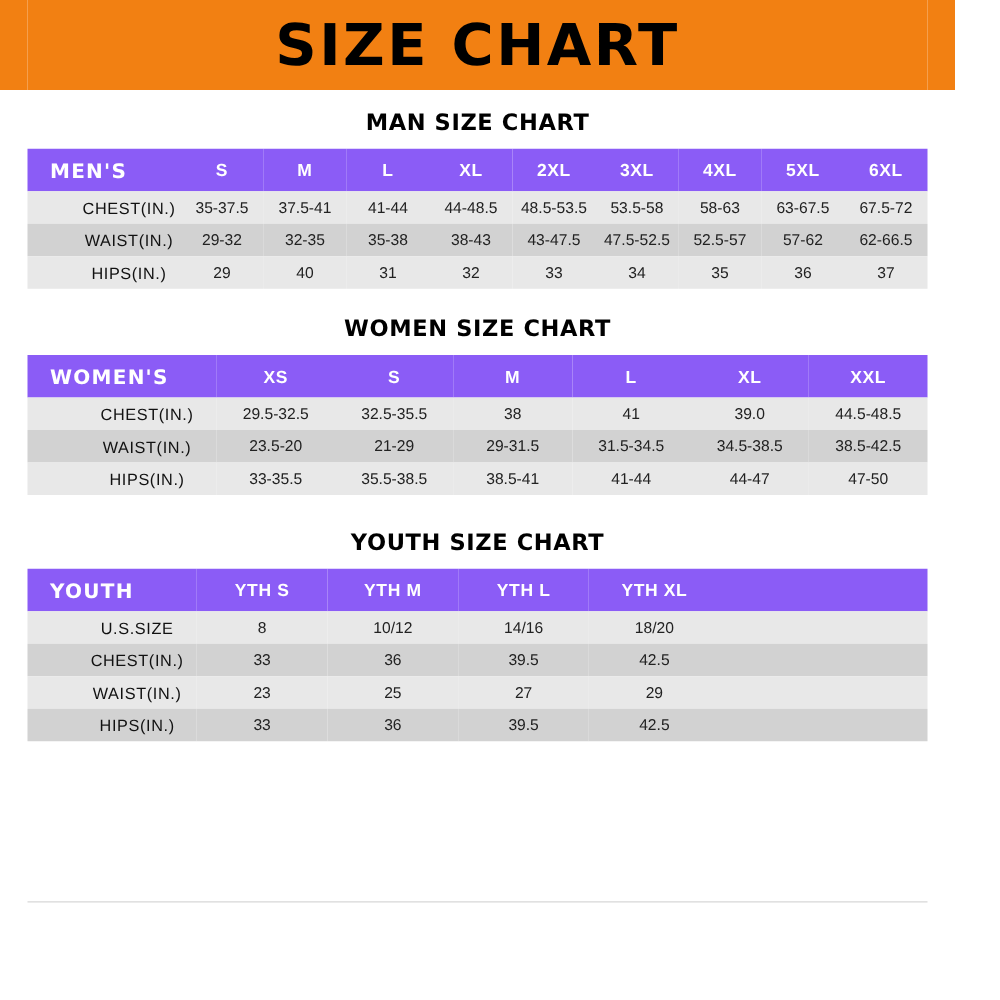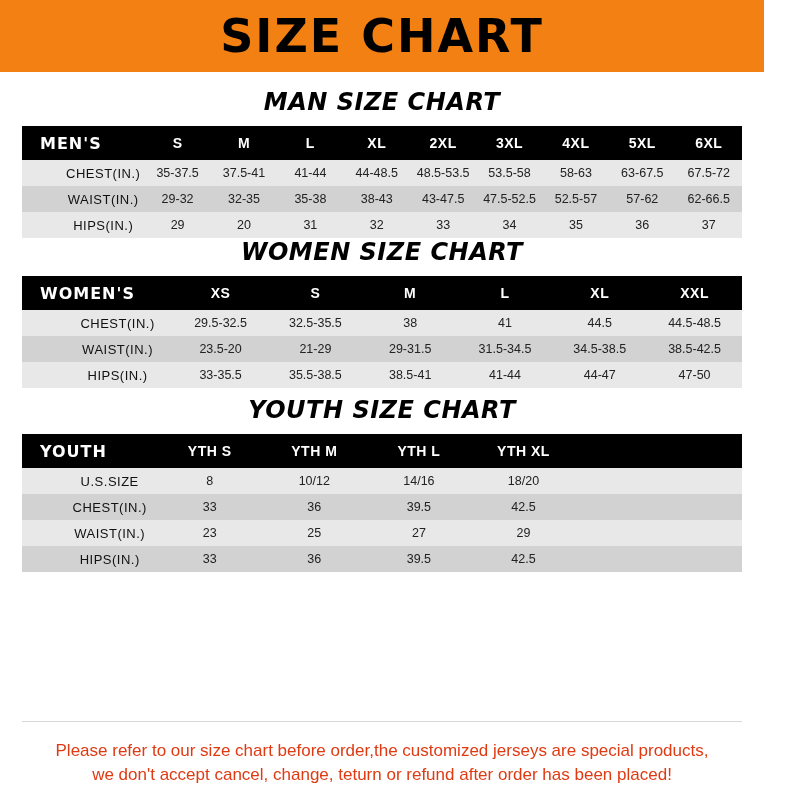--- a/index.html
+++ b/index.html
@@ -51,45 +51,44 @@
     top: 72px;
     left: 0;
     right: 0;
     bottom: 0;
     padding: 0 22px;
   }
   .section-title {
     text-align: center;
     font-family: "DejaVu Sans", sans-serif;
     font-weight: bold;
-    font-size: 24px;
+    font-size: 18px;
     color: #000;
     letter-spacing: 0.5px;
-    font-style: italic;
   }
   .t-man { margin-top: 16px; }
-  .t-women { }
-  .t-youth { margin-top: 8px; }
+  .t-women { margin-top: 22px; }
+  .t-youth { margin-top: 28px; }
 
   table.size-table {
     width: 100%;
     border-collapse: collapse;
     margin-top: 10px;
     table-layout: fixed;
   }
   table.size-table th, table.size-table td {
     text-align: center;
     font-size: 12.5px;
     color: #222;
     padding: 0;
     height: 26px;
     font-family: "Liberation Sans", sans-serif;
   }
   table.size-table thead th {
-    background: #000000;
+    background: #8b5cf6;
     color: #fff;
     font-weight: bold;
     height: 34px;
     font-size: 14px;
     letter-spacing: 0.5px;
   }
   table.size-table thead th.rowlabel {
     text-align: left;
     padding-left: 18px;
     font-family: "DejaVu Sans", sans-serif;
@@ -194,21 +193,21 @@
           <td>38-43</td>
           <td>43-47.5</td>
           <td>47.5-52.5</td>
           <td>52.5-57</td>
           <td>57-62</td>
           <td>62-66.5</td>
         </tr>
         <tr class="odd">
           <td class="rowlabel">HIPS(IN.)</td>
           <td>29</td>
-          <td>20</td>
+          <td>40</td>
           <td>31</td>
           <td>32</td>
           <td>33</td>
           <td>34</td>
           <td>35</td>
           <td>36</td>
           <td>37</td>
         </tr>
       </tbody>
     </table>
@@ -235,21 +234,21 @@
           <th>XXL</th>
         </tr>
       </thead>
       <tbody>
         <tr class="odd">
           <td class="rowlabel">CHEST(IN.)</td>
           <td>29.5-32.5</td>
           <td>32.5-35.5</td>
           <td>38</td>
           <td>41</td>
-          <td>44.5</td>
+          <td>39.0</td>
           <td>44.5-48.5</td>
         </tr>
         <tr class="even">
           <td class="rowlabel">WAIST(IN.)</td>
           <td>23.5-20</td>
           <td>21-29</td>
           <td>29-31.5</td>
           <td>31.5-34.5</td>
           <td>34.5-38.5</td>
           <td>38.5-42.5</td>
@@ -319,18 +318,14 @@
           <td>42.5</td>
           <td></td>
         </tr>
       </tbody>
     </table>
 
   </div>
 
   <div class="divider-line"></div>
 
-  <div class="footer-note">
-    <div>Please refer to our size chart before order,the customized jerseys are special products,</div>
-    <div>we don't accept cancel, change, teturn or refund after order has been placed!</div>
-  </div>
 
 </div>
 
 </body></html>

